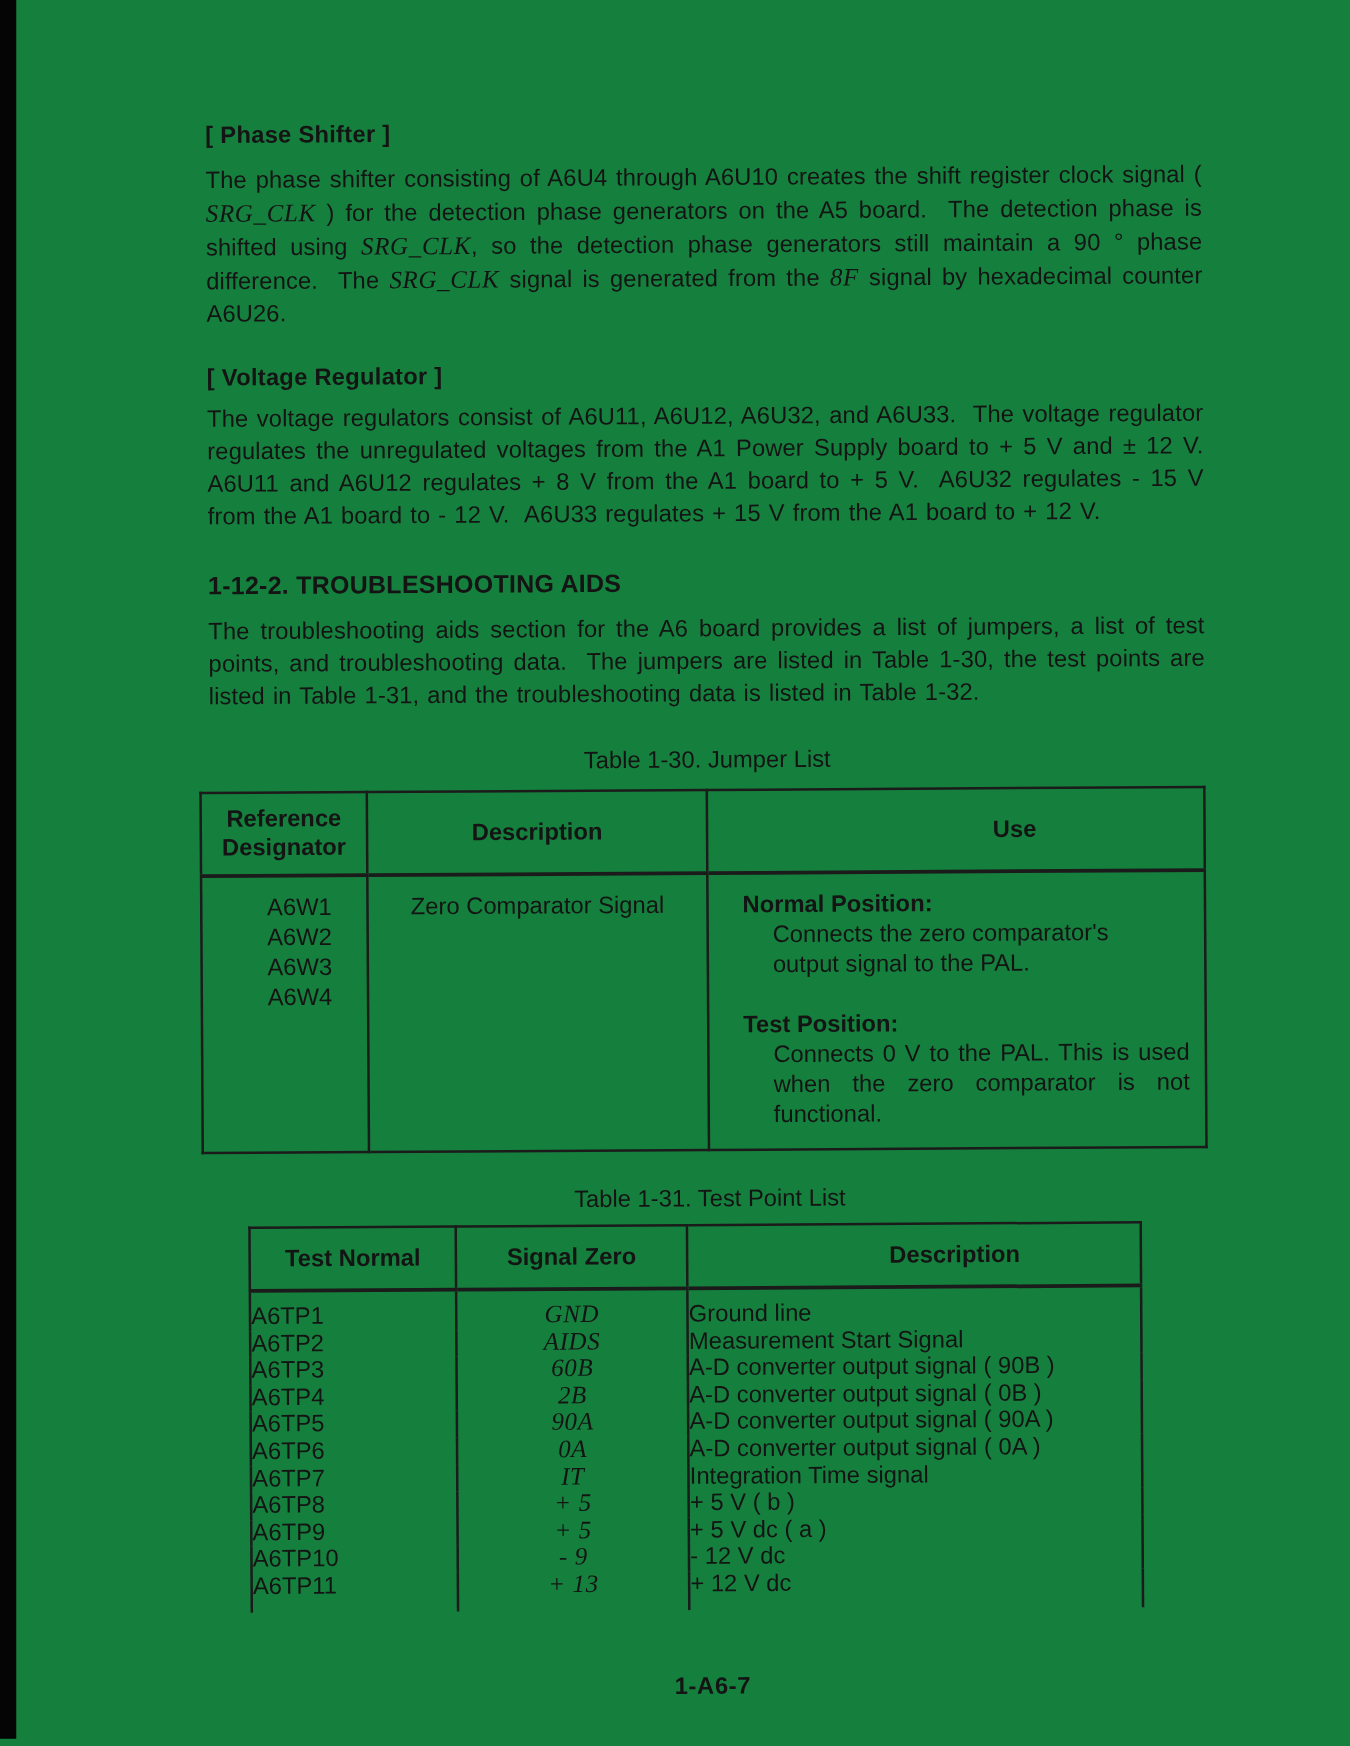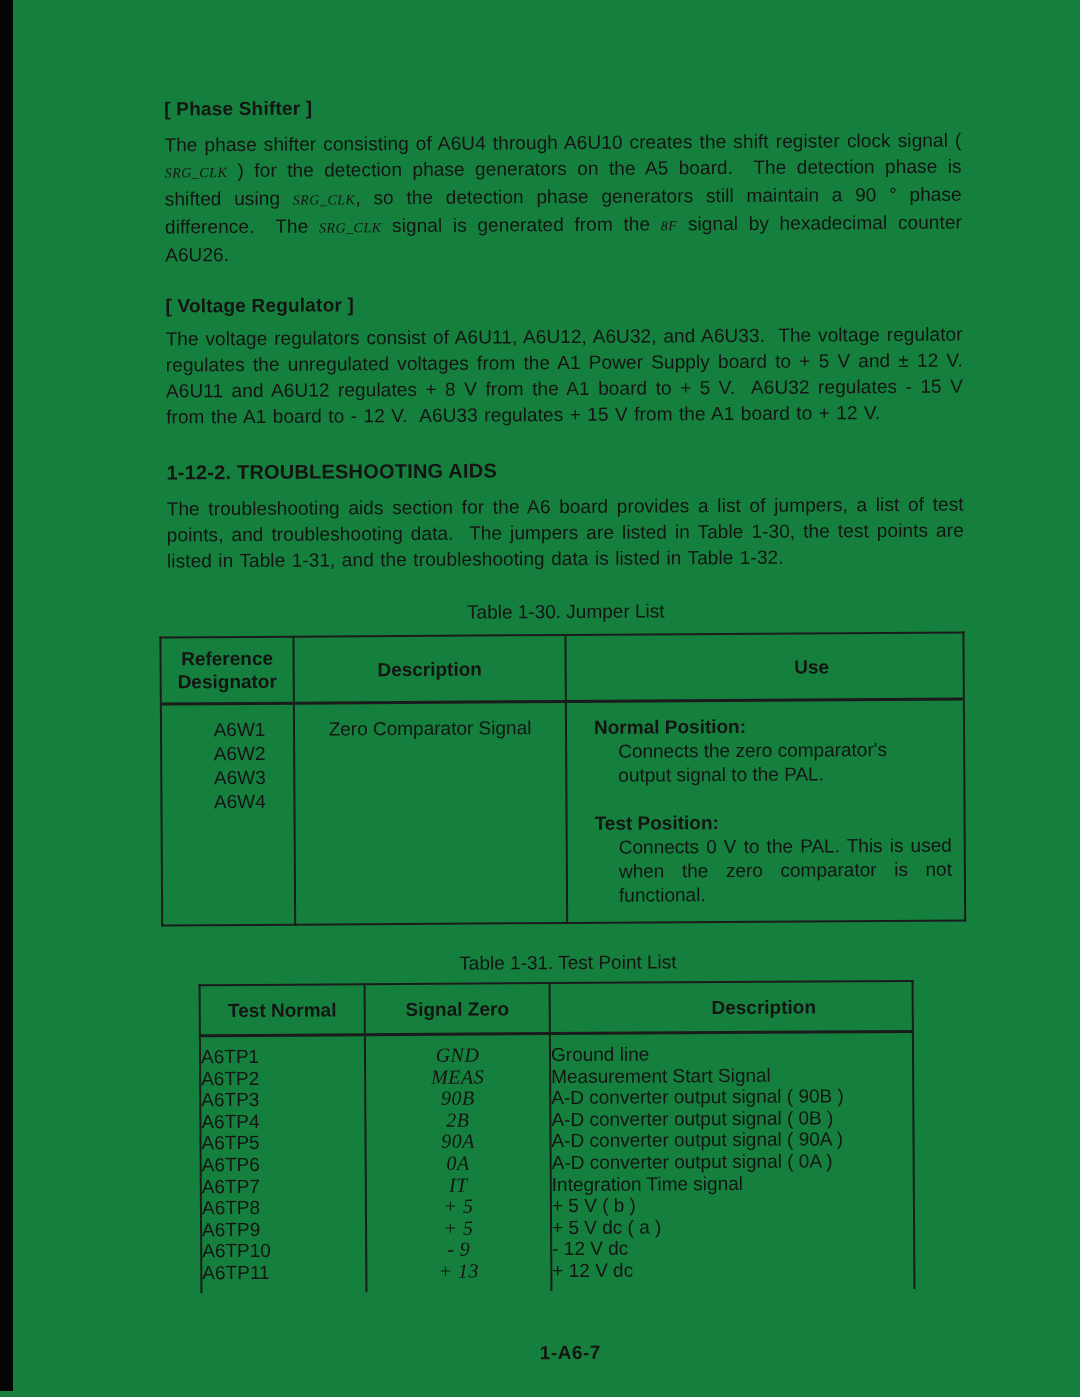--- a/index.html
+++ b/index.html
@@ -16,21 +16,21 @@
   p.body-text{
     margin:0;font-size:19px;line-height:26px;text-align:justify;
     white-space:pre-wrap;letter-spacing:0.1px;word-spacing:1px;
   }
   #p-phase{margin-top:11px;}
   #h-voltage{margin-top:26px;}
   #p-voltage{margin-top:8px;}
   #h-trouble{margin-top:30px;}
   #p-trouble{margin-top:12px;}
 
-  .math{font-family:"Liberation Serif",serif;font-style:italic;font-size:14px;letter-spacing:0.5px;}
+  .math{font-family:"Liberation Serif",serif;font-style:italic;font-size:20px;letter-spacing:0.5px;}
 
   .caption{margin-top:28px;text-align:center;font-size:19px;line-height:24px;}
   #caption-t31{margin-top:27px;}
 
   table{border-collapse:collapse;table-layout:fixed;}
   table.t30{width:805px;margin-left:-8px;margin-top:10px;}
   table.t31{width:713px;margin-left:29px;margin-top:7px;}
   .t30 th,.t30 td,.t31 th,.t31 td{border:2px solid #1b1b1b;font-size:19px;vertical-align:top;}
   .t30 thead th,.t31 thead th{border-bottom-width:3px;font-weight:bold;vertical-align:middle;text-align:center;line-height:23px;}
   .t30 thead th{height:62px;}
@@ -129,26 +129,26 @@
         </tr>
       </thead>
       <tbody>
         <tr>
           <td class="tp-cell">A6TP1</td>
           <td class="sig-cell">GND</td>
           <td class="desc-cell31">Ground line</td>
         </tr>
         <tr>
           <td class="tp-cell">A6TP2</td>
-          <td class="sig-cell">MEAS</td>
+          <td class="sig-cell">AIDS</td>
           <td class="desc-cell31">Measurement Start Signal</td>
         </tr>
         <tr>
           <td class="tp-cell">A6TP3</td>
-          <td class="sig-cell">90B</td>
+          <td class="sig-cell">60B</td>
           <td class="desc-cell31">A-D converter output signal ( 90B )</td>
         </tr>
         <tr>
           <td class="tp-cell">A6TP4</td>
           <td class="sig-cell">2B</td>
           <td class="desc-cell31">A-D converter output signal ( 0B )</td>
         </tr>
         <tr>
           <td class="tp-cell">A6TP5</td>
           <td class="sig-cell">90A</td>

